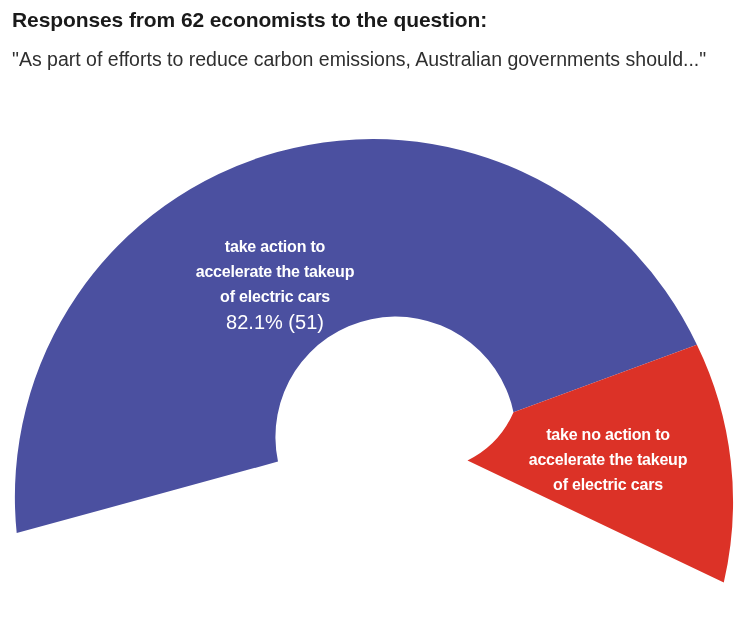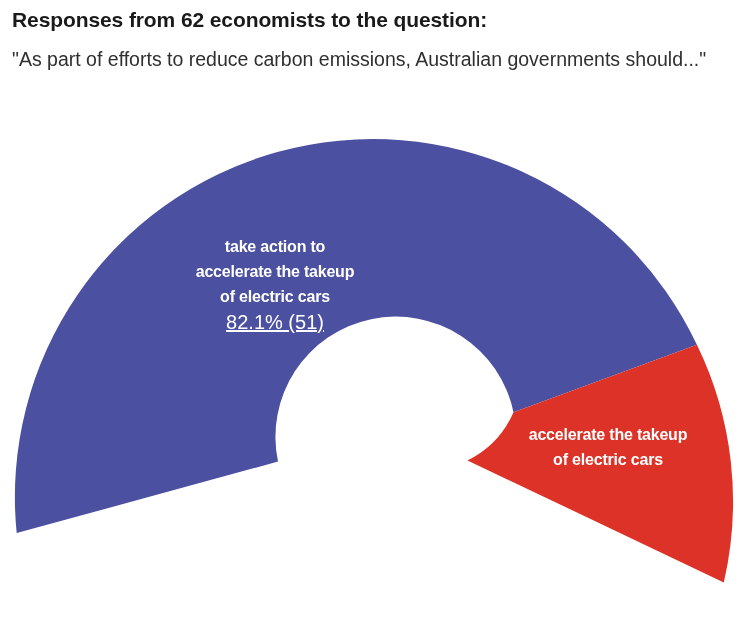--- a/index.html
+++ b/index.html
@@ -73,21 +73,20 @@
     line-height: 25px;
     letter-spacing: -0.2px;
     white-space: nowrap;
   }
   .seg-label .seg-value {
     font-size: 20px;
     font-weight: normal;
     line-height: 27px;
     letter-spacing: 0px;
     white-space: nowrap;
-    text-decoration: underline;
   }
   #label-blue {
     left: 122px;
     top: 234px;
     width: 306px;
   }
   #label-red {
     left: 472px;
     top: 422px;
     width: 272px;
@@ -130,20 +129,21 @@
   </div>
 
   <div class="seg-label" id="label-blue">
     <div class="seg-text">take action to</div>
     <div class="seg-text">accelerate the takeup</div>
     <div class="seg-text">of electric cars</div>
     <div class="seg-value">82.1% (51)</div>
   </div>
 
   <div class="seg-label" id="label-red">
+    <div class="seg-text">take no action to</div>
     <div class="seg-text">accelerate the takeup</div>
     <div class="seg-text">of electric cars</div>
   </div>
 
   <div class="footer">
     
     
   </div>
 
 </div>

